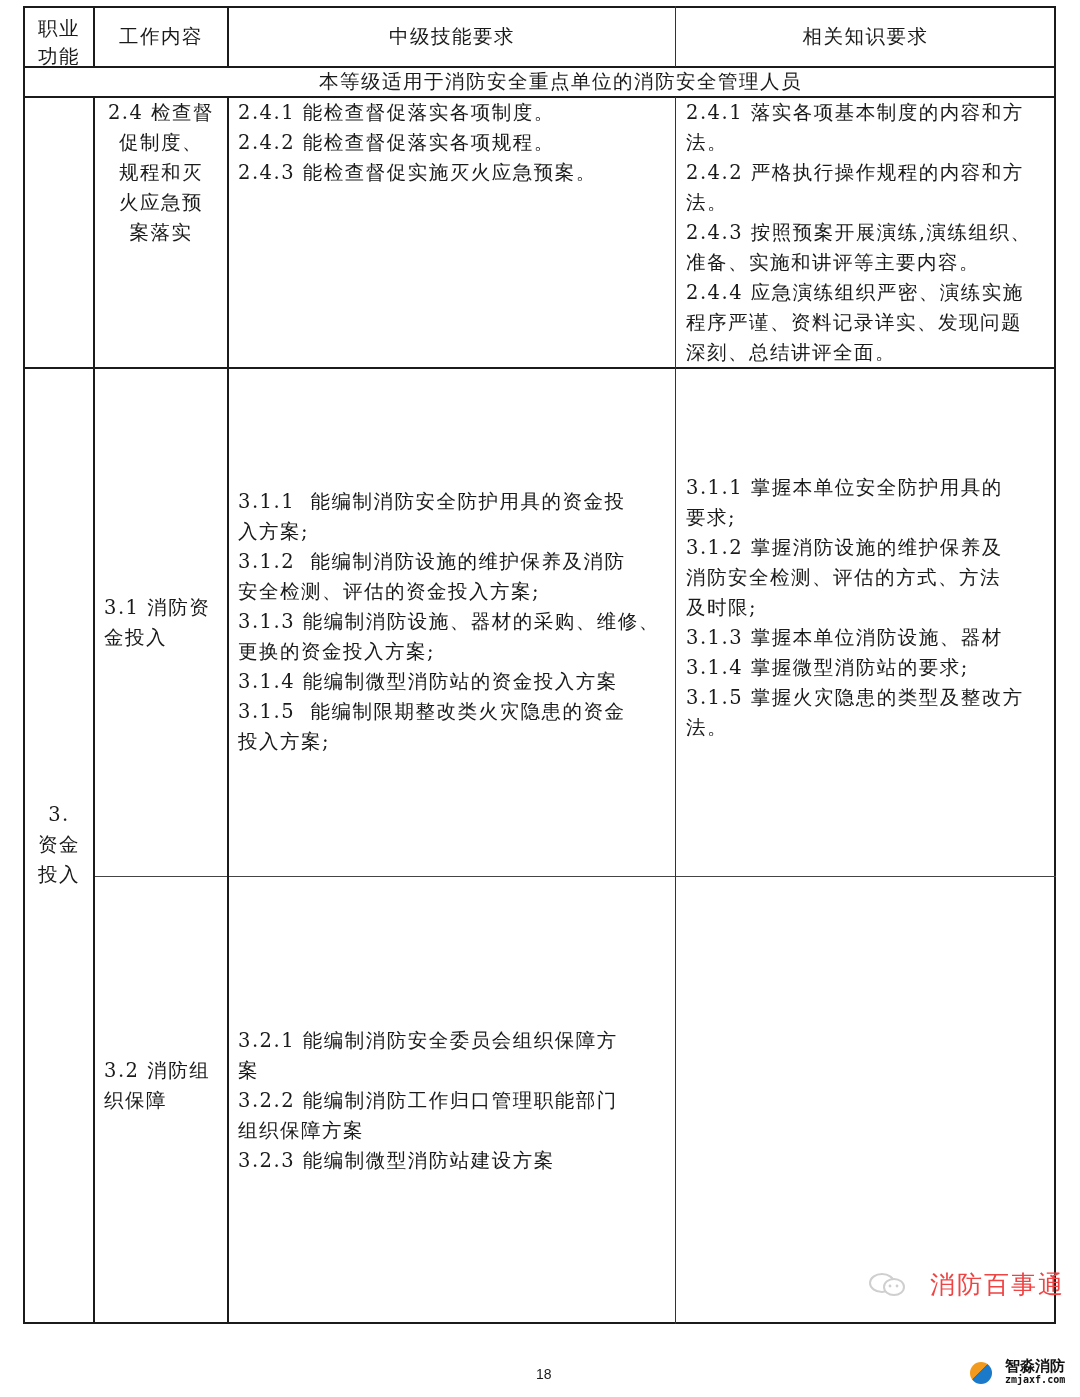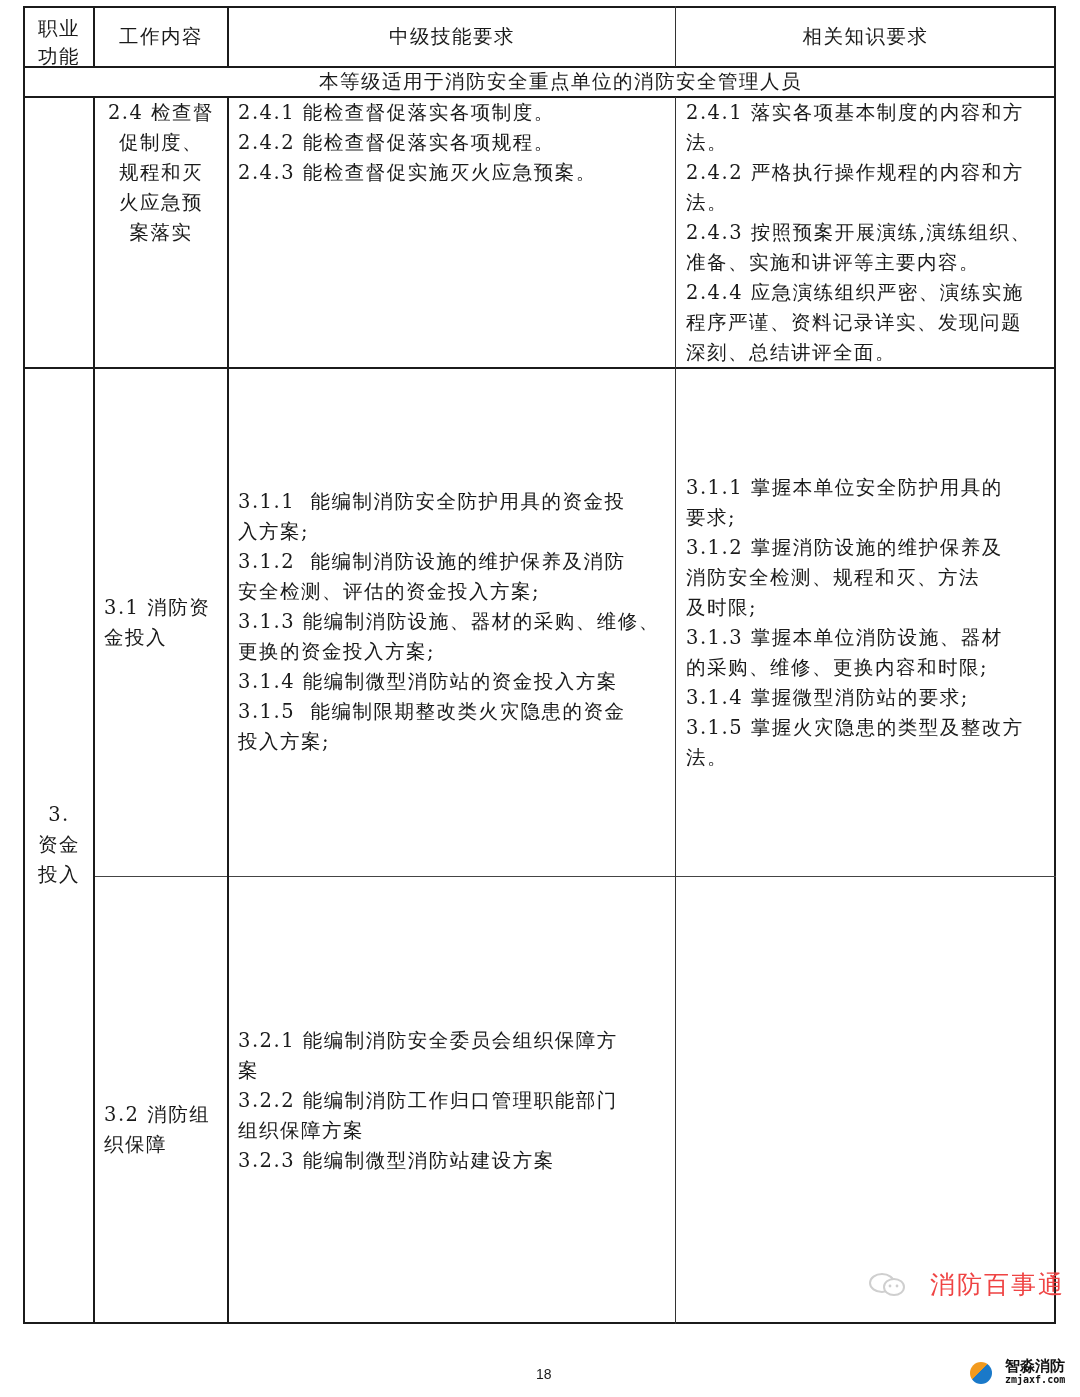--- a/index.html
+++ b/index.html
@@ -101,30 +101,29 @@
   <span class="line">3.1.3 能编制消防设施、器材的采购、维修、</span>
   <span class="line">更换的资金投入方案;</span>
   <span class="line">3.1.4 能编制微型消防站的资金投入方案</span>
   <span class="line">3.1.5  能编制限期整改类火灾隐患的资金</span>
   <span class="line">投入方案;</span>
 </div>
 <div class="cell" style="left:686px; top:473px; width:366px;">
   <span class="line">3.1.1 掌握本单位安全防护用具的</span>
   <span class="line">要求;</span>
   <span class="line">3.1.2 掌握消防设施的维护保养及</span>
-  <span class="line">消防安全检测、规程和灭、方法</span>
+  <span class="line">消防安全检测、评估的方式、方法</span>
   <span class="line">及时限;</span>
   <span class="line">3.1.3 掌握本单位消防设施、器材</span>
-  <span class="line">的采购、维修、更换内容和时限;</span>
   <span class="line">3.1.4 掌握微型消防站的要求;</span>
   <span class="line">3.1.5 掌握火灾隐患的类型及整改方</span>
   <span class="line">法。</span>
 </div>
 
-<div class="cell" style="left:104px; top:1100px; width:122px;">
+<div class="cell" style="left:104px; top:1056px; width:122px;">
   <span class="line">3.2 消防组</span>
   <span class="line">织保障</span>
 </div>
 <div class="cell" style="left:238px; top:1026px; width:436px;">
   <span class="line">3.2.1 能编制消防安全委员会组织保障方</span>
   <span class="line">案</span>
   <span class="line">3.2.2 能编制消防工作归口管理职能部门</span>
   <span class="line">组织保障方案</span>
   <span class="line">3.2.3 能编制微型消防站建设方案</span>
 </div>

